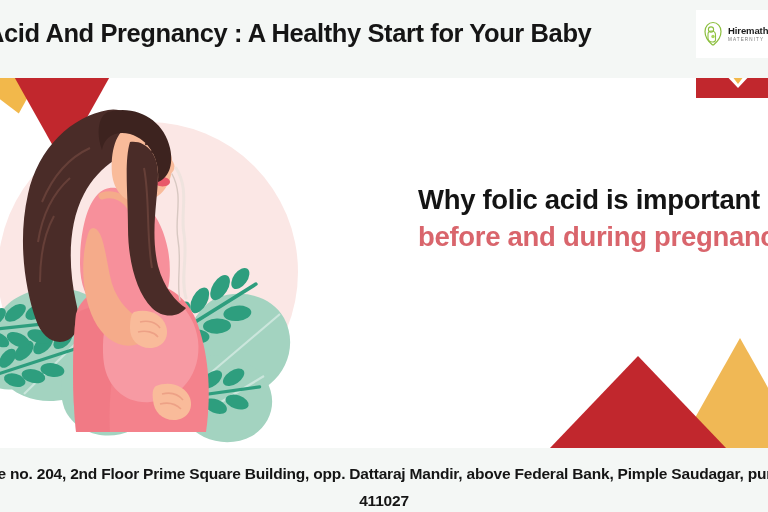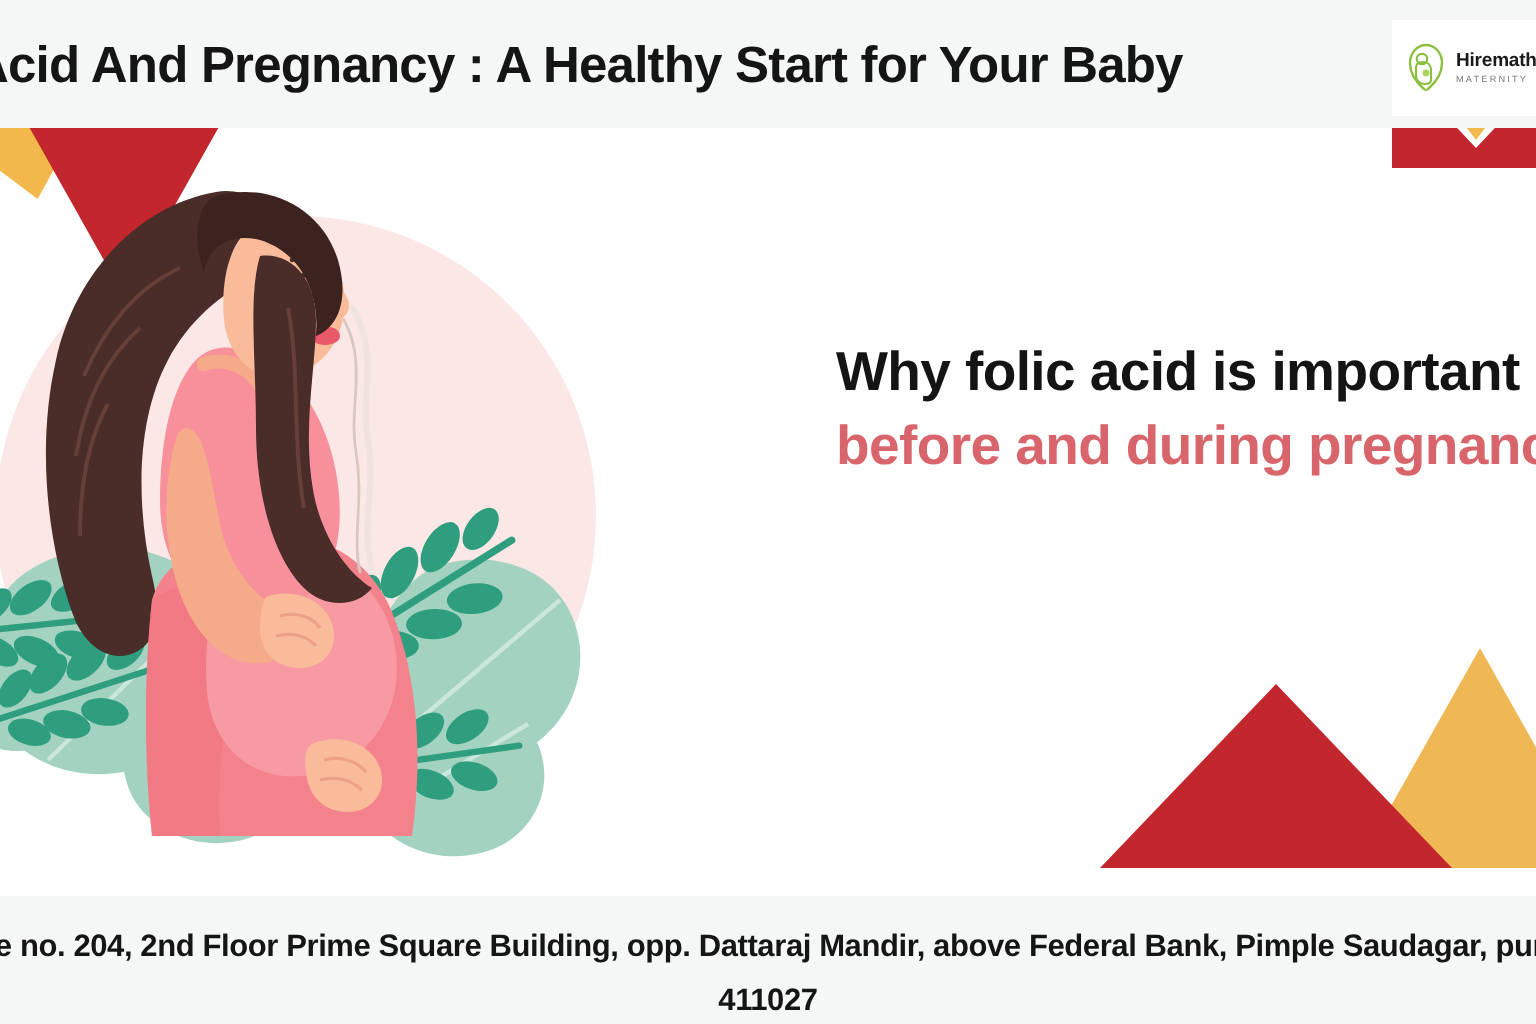--- a/index.html
+++ b/index.html
@@ -84,21 +84,21 @@
     color: #7a7a7a;
     letter-spacing: 1.1px;
     line-height: 7px;
     text-transform: uppercase;
   }
 
   
   .poster {
     position: absolute;
     left: 0;
-    top: 64px;
+    top: 78px;
     width: 768px;
     height: 370px;
     background: #ffffff;
     overflow: hidden;
   }
 
   
   .tri-yellow-tl {
     position: absolute;
     left: -26px; top: -10px;

